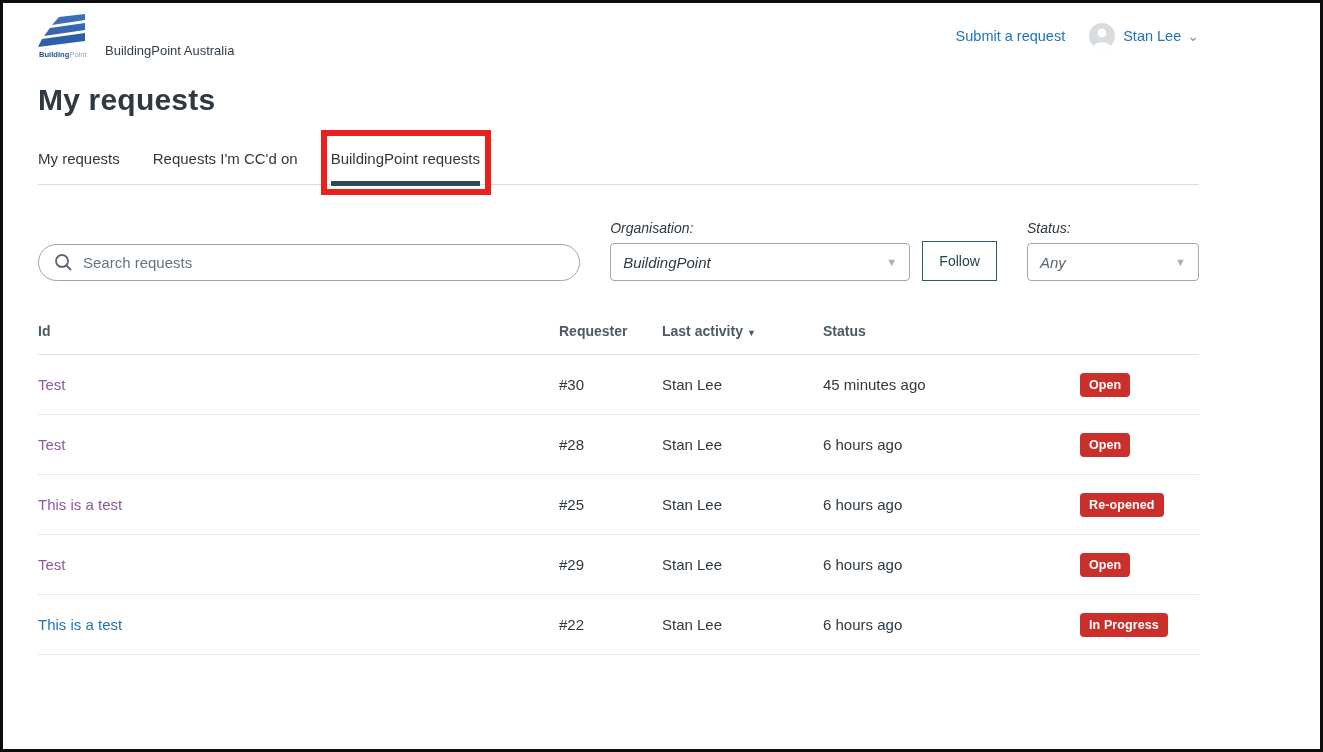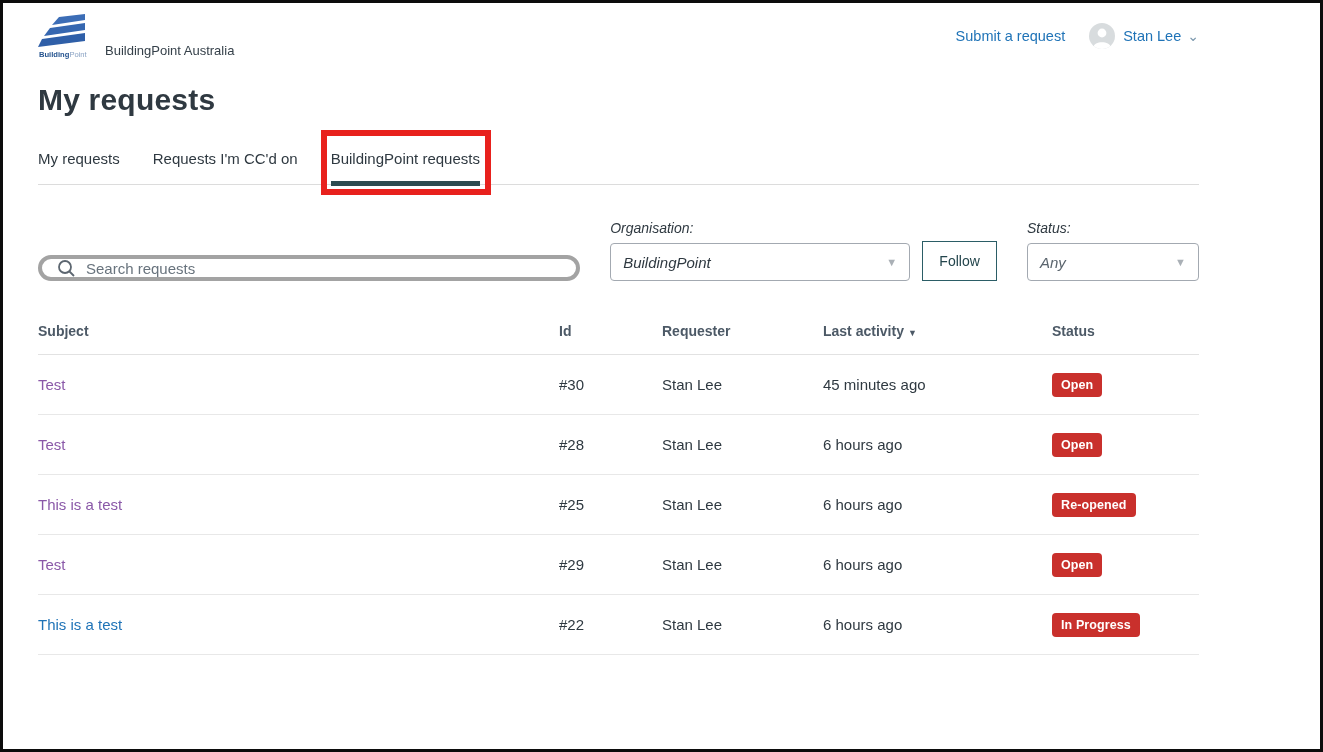--- a/index.html
+++ b/index.html
@@ -41,21 +41,21 @@
     content:""; position:absolute; left:0; right:0; bottom:-2px; height:5px; background:#2d4b50;
   }
   .annotation-box {
     position:absolute; left:-10px; right:-11px; top:-20px; bottom:-11px;
     border:6px solid #e8211d; pointer-events:none; z-index:2;
   }
 
   
   .filters { display:flex; align-items:flex-end; margin-top:35px; }
   .search-wrap {
-    width:543px; height:26px; border:4px solid #a3a3a3; border-radius:21px;
+    width:543px; height:37px; border:1px solid #a3a3a3; border-radius:21px;
     display:flex; align-items:center; padding:0 15px; background:#fff;
   }
   .search-wrap svg { flex:0 0 auto; }
   .search-input {
     border:none; outline:none; width:100%; margin-left:10px;
     font-size:15px; color:#2f3941; font-family:"Liberation Sans", sans-serif;
   }
   .search-input::placeholder { color:#68737d; opacity:1; }
   .field-group { display:flex; flex-direction:column;font-style:italic; }
   .field-label { font-size:14px; color:#2f3941; margin-bottom:7px; }
@@ -88,20 +88,21 @@
     display:grid; grid-template-columns:521px 103px 161px 229px 1fr;
     height:60px; align-items:center;
     border-bottom:1px solid #e8e8e8; font-size:15px; color:#2f3941;
   }
   .subject-link { color:#1f73b7; text-decoration:none; cursor:pointer; }
   .subject-link.visited { color:#8a59a8; }
   .badge {
     display:inline-block; background:#c9302c; color:#fff;
     font-size:12.5px; font-weight:bold; padding:5px 9px; border-radius:4px;
     letter-spacing:0.1px;
+    margin-left:28px;
   }
 </style>
 </head>
 <body>
 
 <div class="frame">
   <div class="container">
 
     <div class="topbar">
       <svg class="logo-svg" width="54" height="47" viewBox="0 0 54 47">
@@ -160,21 +161,20 @@
         <span class="field-label">Status:</span>
         <div class="select status-select">
           <span>Any</span>
           <span class="chevron">▼</span>
         </div>
       </div>
     </div>
 
     <div class="table">
       <div class="thead">
-        <div>Subject</div>
         <div>Id</div>
         <div>Requester</div>
         <div>
           <span>Last activity</span><span class="sort-icon">▼</span>
         </div>
         <div>Status</div>
       </div>
       <div id="table-body">
   <div class="trow">
     <div><a class="subject-link visited">Test</a></div>

